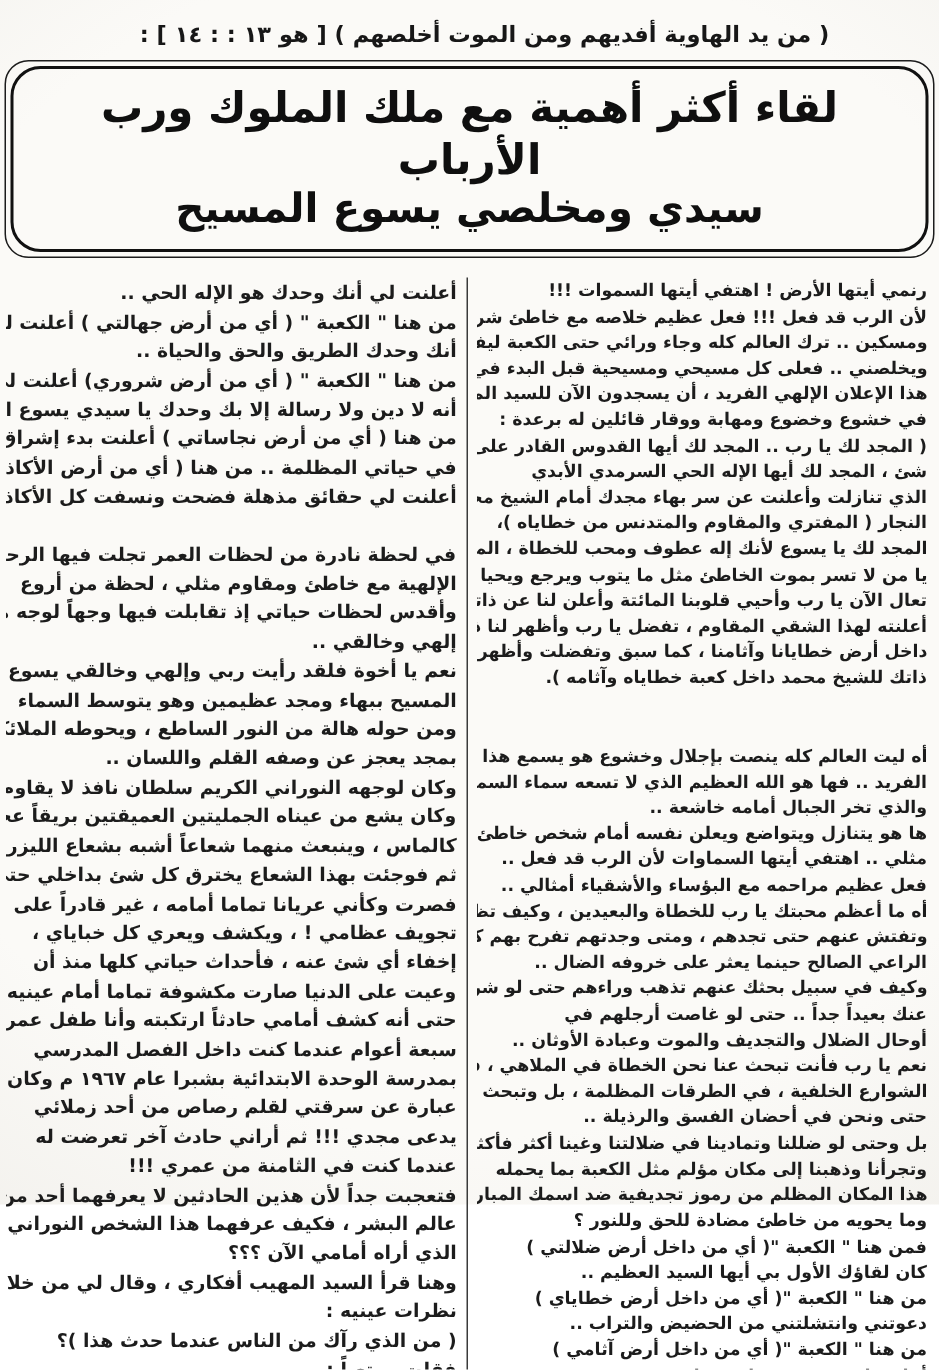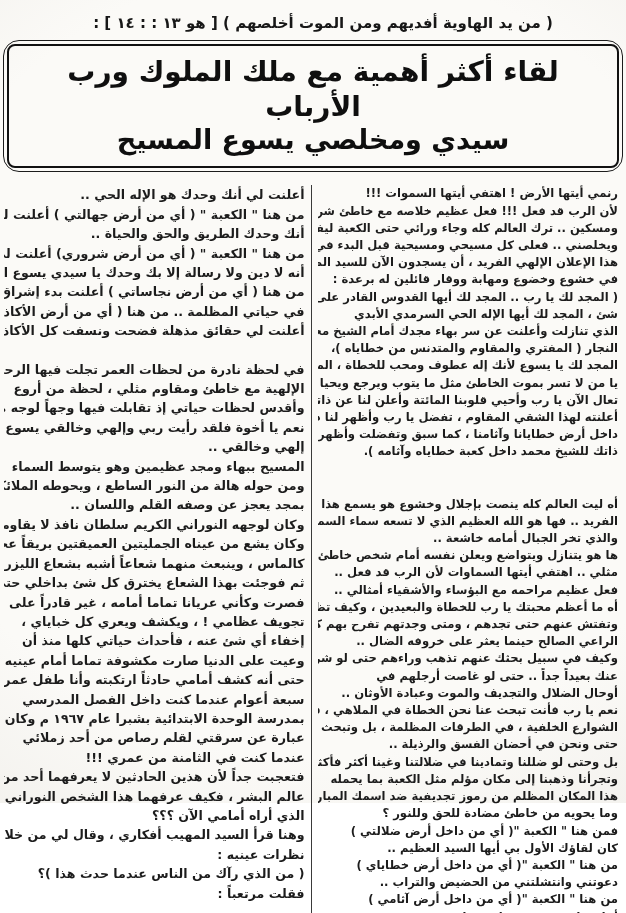--- a/index.html
+++ b/index.html
@@ -27,21 +27,21 @@
   }
   .title-box {
     margin: 2px 3px 0 3px;
     border: 1.5px solid #1c1c1c;
     border-radius: 16px;
     padding: 3px;
     background: transparent;
   }
   .title-box-inner {
     border: 2.5px solid #111;
-    border-radius: 8px;
+    border-radius: 20px;
     text-align: center;
     padding: 8px 6px 10px 6px;
     direction: rtl;
   }
   .title-line-1 {
     font-size: 28px;
     font-weight: bold;
     line-height: 1.25;
     color: #0f0f0f;
   }
@@ -165,37 +165,38 @@
           <div class="line">من هنا " الكعبة " ( أي من أرض شروري) أعلنت لي</div>
           <div class="line">أنه لا دين ولا رسالة إلا بك وحدك يا سيدي يسوع المسيح..</div>
           <div class="line">من هنا ( أي من أرض نجاساتي ) أعلنت بدء إشراق نورك</div>
           <div class="line">في حياتي المظلمة .. من هنا ( أي من أرض الأكاذيب )</div>
           <div class="line">أعلنت لي حقائق مذهلة فضحت ونسفت كل الأكاذيب .</div>
         </div>
         <div class="para">
           <div class="line">في لحظة نادرة من لحظات العمر تجلت فيها الرحمة</div>
           <div class="line">الإلهية مع خاطئ ومقاوم مثلي ، لحظة من أروع</div>
           <div class="line">وأقدس لحظات حياتي إذ تقابلت فيها وجهاً لوجه مع</div>
+          <div class="line">إلهي وخالقي ..</div>
           <div class="line">نعم يا أخوة فلقد رأيت ربي وإلهي وخالقي يسوع</div>
-          <div class="line">إلهي وخالقي ..</div>
           <div class="line">المسيح ببهاء ومجد عظيمين وهو يتوسط السماء</div>
           <div class="line">ومن حوله هالة من النور الساطع ، ويحوطه الملائكة</div>
           <div class="line">بمجد يعجز عن وصفه القلم واللسان ..</div>
           <div class="line">وكان لوجهه النوراني الكريم سلطان نافذ لا يقاوم ،</div>
           <div class="line">وكان يشع من عيناه الجمليتين العميقتين بريقاً عجيباً</div>
           <div class="line">كالماس ، وينبعث منهما شعاعاً أشبه بشعاع الليزر ،</div>
           <div class="line">ثم فوجئت بهذا الشعاع يخترق كل شئ بداخلي حتى</div>
           <div class="line">فصرت وكأني عريانا تماما أمامه ، غير قادراً على</div>
           <div class="line">تجويف عظامي ! ، ويكشف ويعري كل خباياي ،</div>
           <div class="line">إخفاء أي شئ عنه ، فأحداث حياتي كلها منذ أن</div>
           <div class="line">وعيت على الدنيا صارت مكشوفة تماما أمام عينيه !!</div>
           <div class="line">حتى أنه كشف أمامي حادثاً ارتكبته وأنا طفل عمري</div>
           <div class="line">سبعة أعوام عندما كنت داخل الفصل المدرسي</div>
           <div class="line">بمدرسة الوحدة الابتدائية بشبرا عام ١٩٦٧ م وكان</div>
           <div class="line">عبارة عن سرقتي لقلم رصاص من أحد زملائي</div>
+          <div class="line">يدعى مجدي !!! ثم أراني حادث آخر تعرضت له</div>
           <div class="line">عندما كنت في الثامنة من عمري !!!</div>
           <div class="line">فتعجبت جداً لأن هذين الحادثين لا يعرفهما أحد من</div>
           <div class="line">عالم البشر ، فكيف عرفهما هذا الشخص النوراني</div>
           <div class="line">الذي أراه أمامي الآن ؟؟؟</div>
           <div class="line">وهنا قرأ السيد المهيب أفكاري ، وقال لي من خلال</div>
           <div class="line">نظرات عينيه :</div>
           <div class="line">( من الذي رآك من الناس عندما حدث هذا )؟</div>
           <div class="line">فقلت مرتعباً :</div>
         </div>
       </div>

